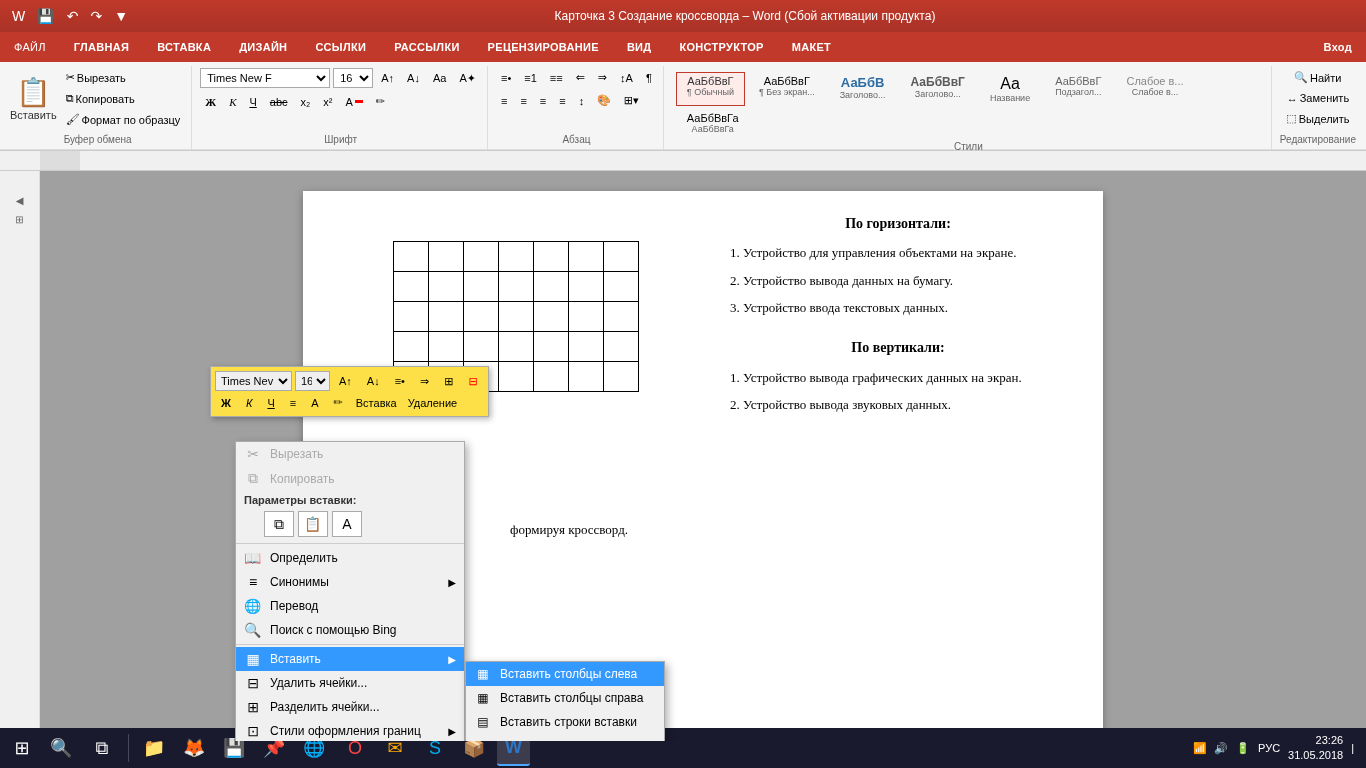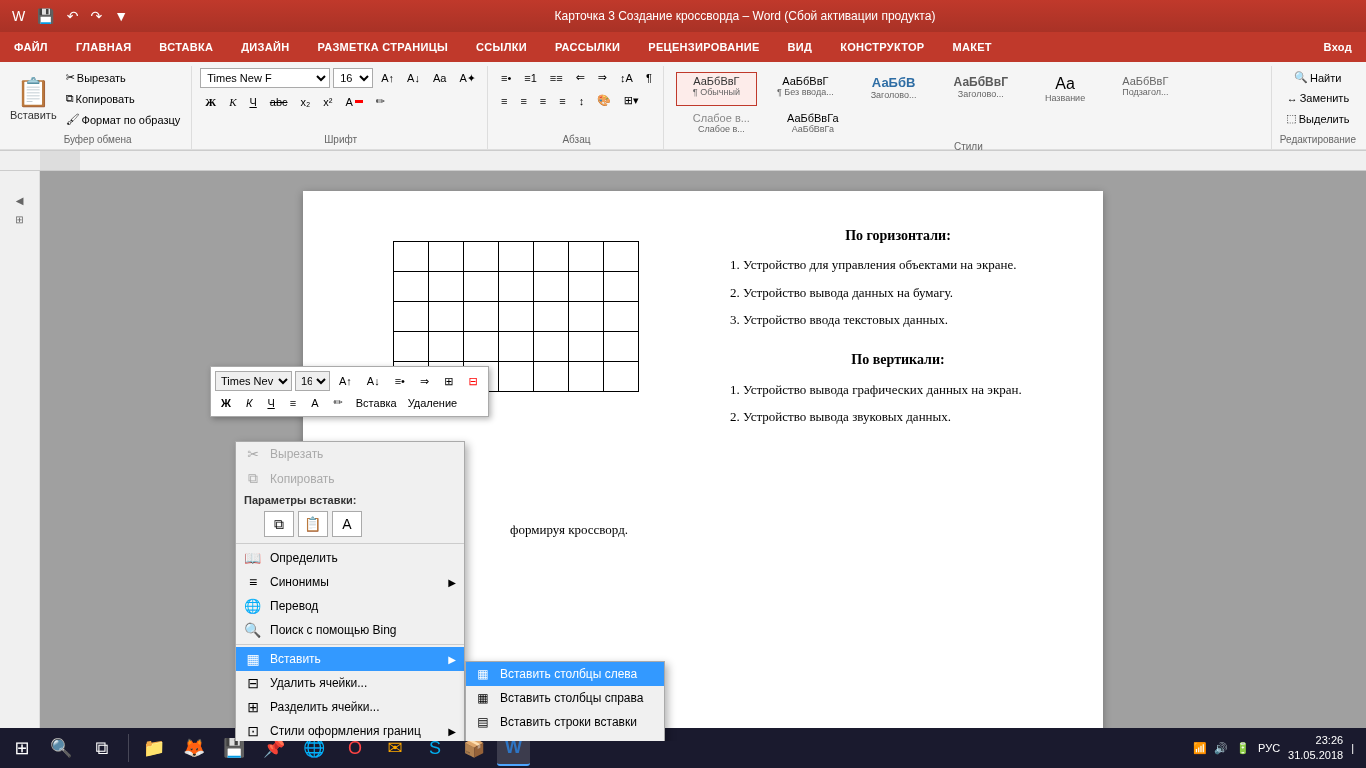--- a/index.html
+++ b/index.html
@@ -47,21 +47,21 @@
       height: 100%;
       display: flex;
       align-items: center;
       color: #fff;
       font-size: 11px;
       cursor: pointer;
       font-weight: 600;
       letter-spacing: 0.3px;
     }
     .menu-tab:first-child { background: #c0392b; border-right: none; padding: 0 14px; }
-    .menu-tab.file-tab { background: #c0392b; color: #fff; font-weight: bold; }
+    .menu-tab.file-tab { background: #c0392b; color: #fff; font-weight: normal; }
 
     
     #toolbar {
       display: flex;
       align-items: stretch;
       background: #f5f5f5;
       padding: 4px 4px 0 4px;
       height: 88px;
       border-bottom: 1px solid #ddd;
       gap: 2px;
@@ -109,21 +109,21 @@
     .font-select {
       border: 1px solid #aaa; background: #fff; font-size: 11px;
       padding: 1px 2px; width: 130px; height: 20px;
     }
     .size-select {
       border: 1px solid #aaa; background: #fff; font-size: 11px;
       padding: 1px 2px; width: 40px; height: 20px;
     }
     .style-item {
       display: flex; flex-direction: column; align-items: center;
-      cursor: pointer; padding: 2px 16px; border: 1px solid transparent;
+      cursor: pointer; padding: 2px 10px; border: 1px solid transparent;
       min-width: 60px;
     }
     .style-item.active { border-color: #c0392b; background: #fdecea; }
     .style-preview { font-size: 14px; }
     .style-label { font-size: 9px; color: #666; }
 
     
     #ruler {
       height: 20px;
       background: #f0f0f0;
@@ -182,21 +182,21 @@
       border: 1px solid #000;
       width: 35px;
       height: 30px;
     }
 
     
     #float-toolbar {
       position: absolute;
       top: 195px;
       left: 170px;
-      background: #ffffff;
+      background: #fde047;
       border: 1px solid #aaa;
       box-shadow: 2px 2px 6px rgba(0,0,0,0.3);
       padding: 4px;
       display: flex;
       flex-direction: column;
       gap: 2px;
       z-index: 100;
     }
     .float-toolbar-row { display: flex; align-items: center; gap: 3px; }
     .ft-btn {
@@ -258,21 +258,21 @@
       gap: 8px;
       white-space: nowrap;
     }
     .sub-item.highlighted { background: #3399ff; color: #fff; }
     .sub-item .sub-icon { width: 18px; text-align: center; font-size: 12px; }
 
     
     .right-content {
       position: absolute;
       right: 30px;
-      top: 32px;
+      top: 20px;
       width: 350px;
       font-family: 'Times New Roman', serif;
       font-size: 13px;
       line-height: 1.8;
     }
     .right-content h3 { font-size: 14px; font-weight: bold; text-align: center; margin-bottom: 5px; }
     .right-content ol { padding-left: 20px; }
     .right-content li { margin-bottom: 4px; }
 
     
@@ -357,21 +357,20 @@
   <div class="title">Карточка 3 Создание кроссворда – Word (Сбой активации продукта)</div>
 </div>
 
 <div id="ribbon">
 
   <div id="menu-tabs">
     <div class="menu-tab file-tab">ФАЙЛ</div>
     <div class="menu-tab">ГЛАВНАЯ</div>
     <div class="menu-tab">ВСТАВКА</div>
     <div class="menu-tab">ДИЗАЙН</div>
-    <div class="menu-tab">РАЗМЕТКА СТРАНИЦЫ</div>
     <div class="menu-tab">ССЫЛКИ</div>
     <div class="menu-tab">РАССЫЛКИ</div>
     <div class="menu-tab">РЕЦЕНЗИРОВАНИЕ</div>
     <div class="menu-tab">ВИД</div>
     <div class="menu-tab">КОНСТРУКТОР</div>
     <div class="menu-tab">МАКЕТ</div>
     <div class="menu-tab" style="margin-left:auto;">Вход</div>
   </div>
 
   <div id="toolbar">
@@ -455,21 +454,21 @@
     </div>
 
     <div class="toolbar-group" style="min-width:500px;flex:1;">
       <div style="display:flex;flex-wrap:wrap;gap:3px;padding:4px;">
         <div class="style-item active">
           <span class="style-preview" style="font-size:11px;color:#333;">АаБбВвГ</span>
           <span class="style-label">¶ Обычный</span>
         </div>
         <div class="style-item">
           <span class="style-preview" style="font-size:11px;">АаБбВвГ</span>
-          <span class="style-label">¶ Без ввода...</span>
+          <span class="style-label">¶ Без экран...</span>
         </div>
         <div class="style-item">
           <span class="style-preview" style="font-size:13px;color:#2e6da4;font-weight:bold;">АаБбВ</span>
           <span class="style-label">Заголово...</span>
         </div>
         <div class="style-item">
           <span class="style-preview" style="font-size:12px;color:#5a5a5a;font-weight:bold;">АаБбВвГ</span>
           <span class="style-label">Заголово...</span>
         </div>
         <div class="style-item">

